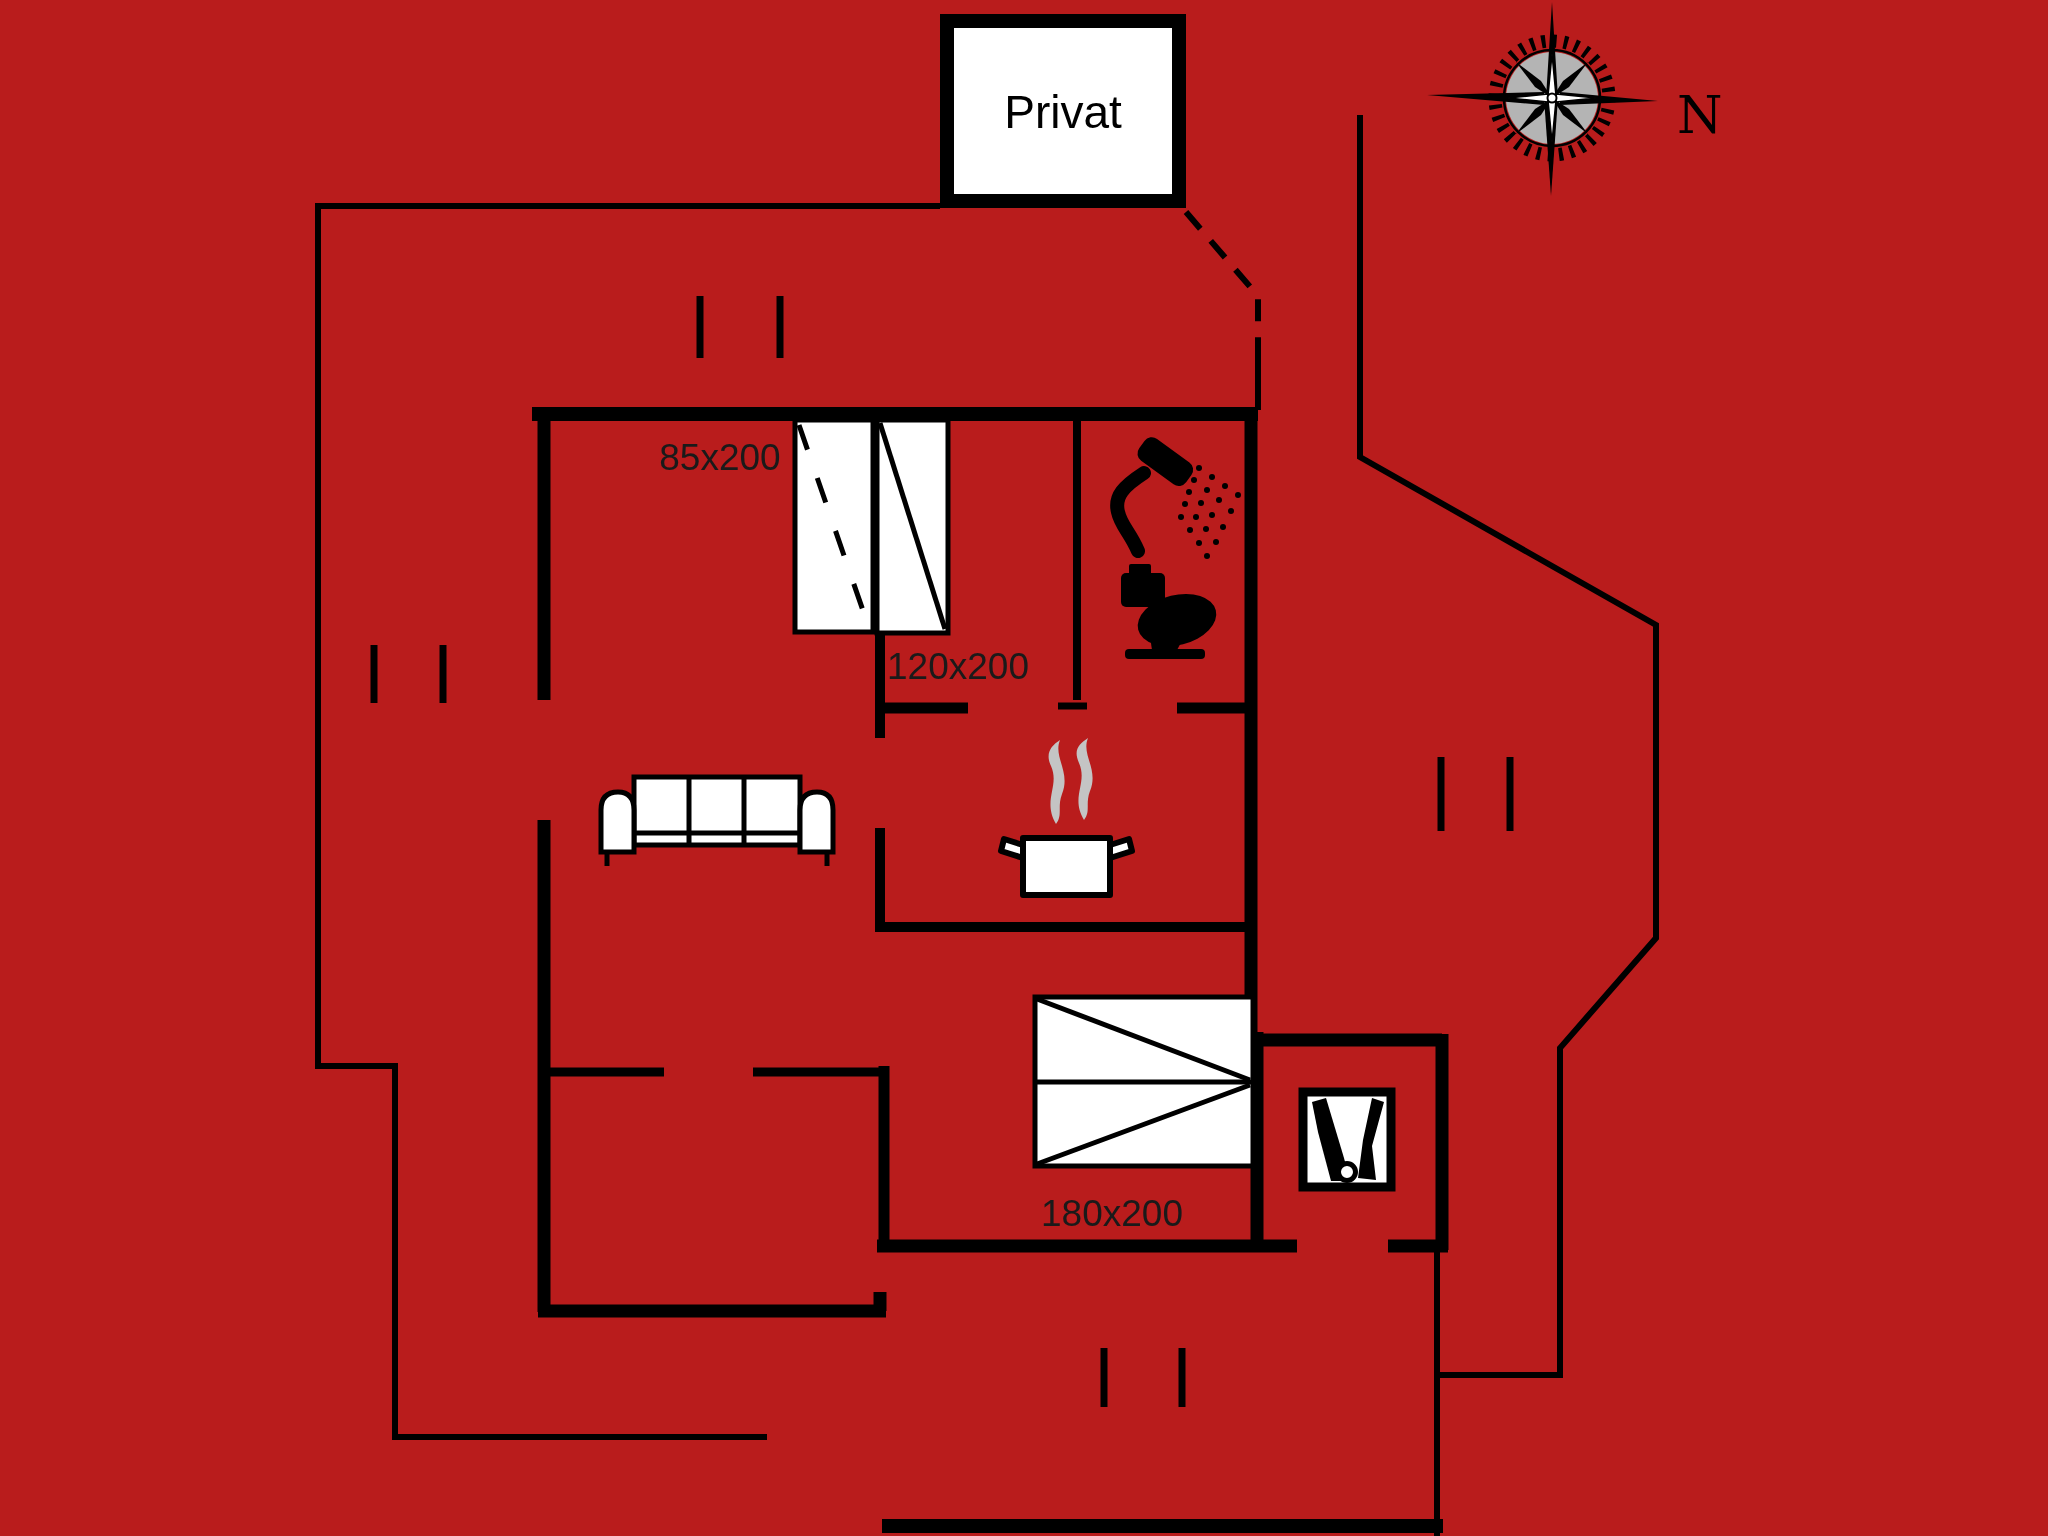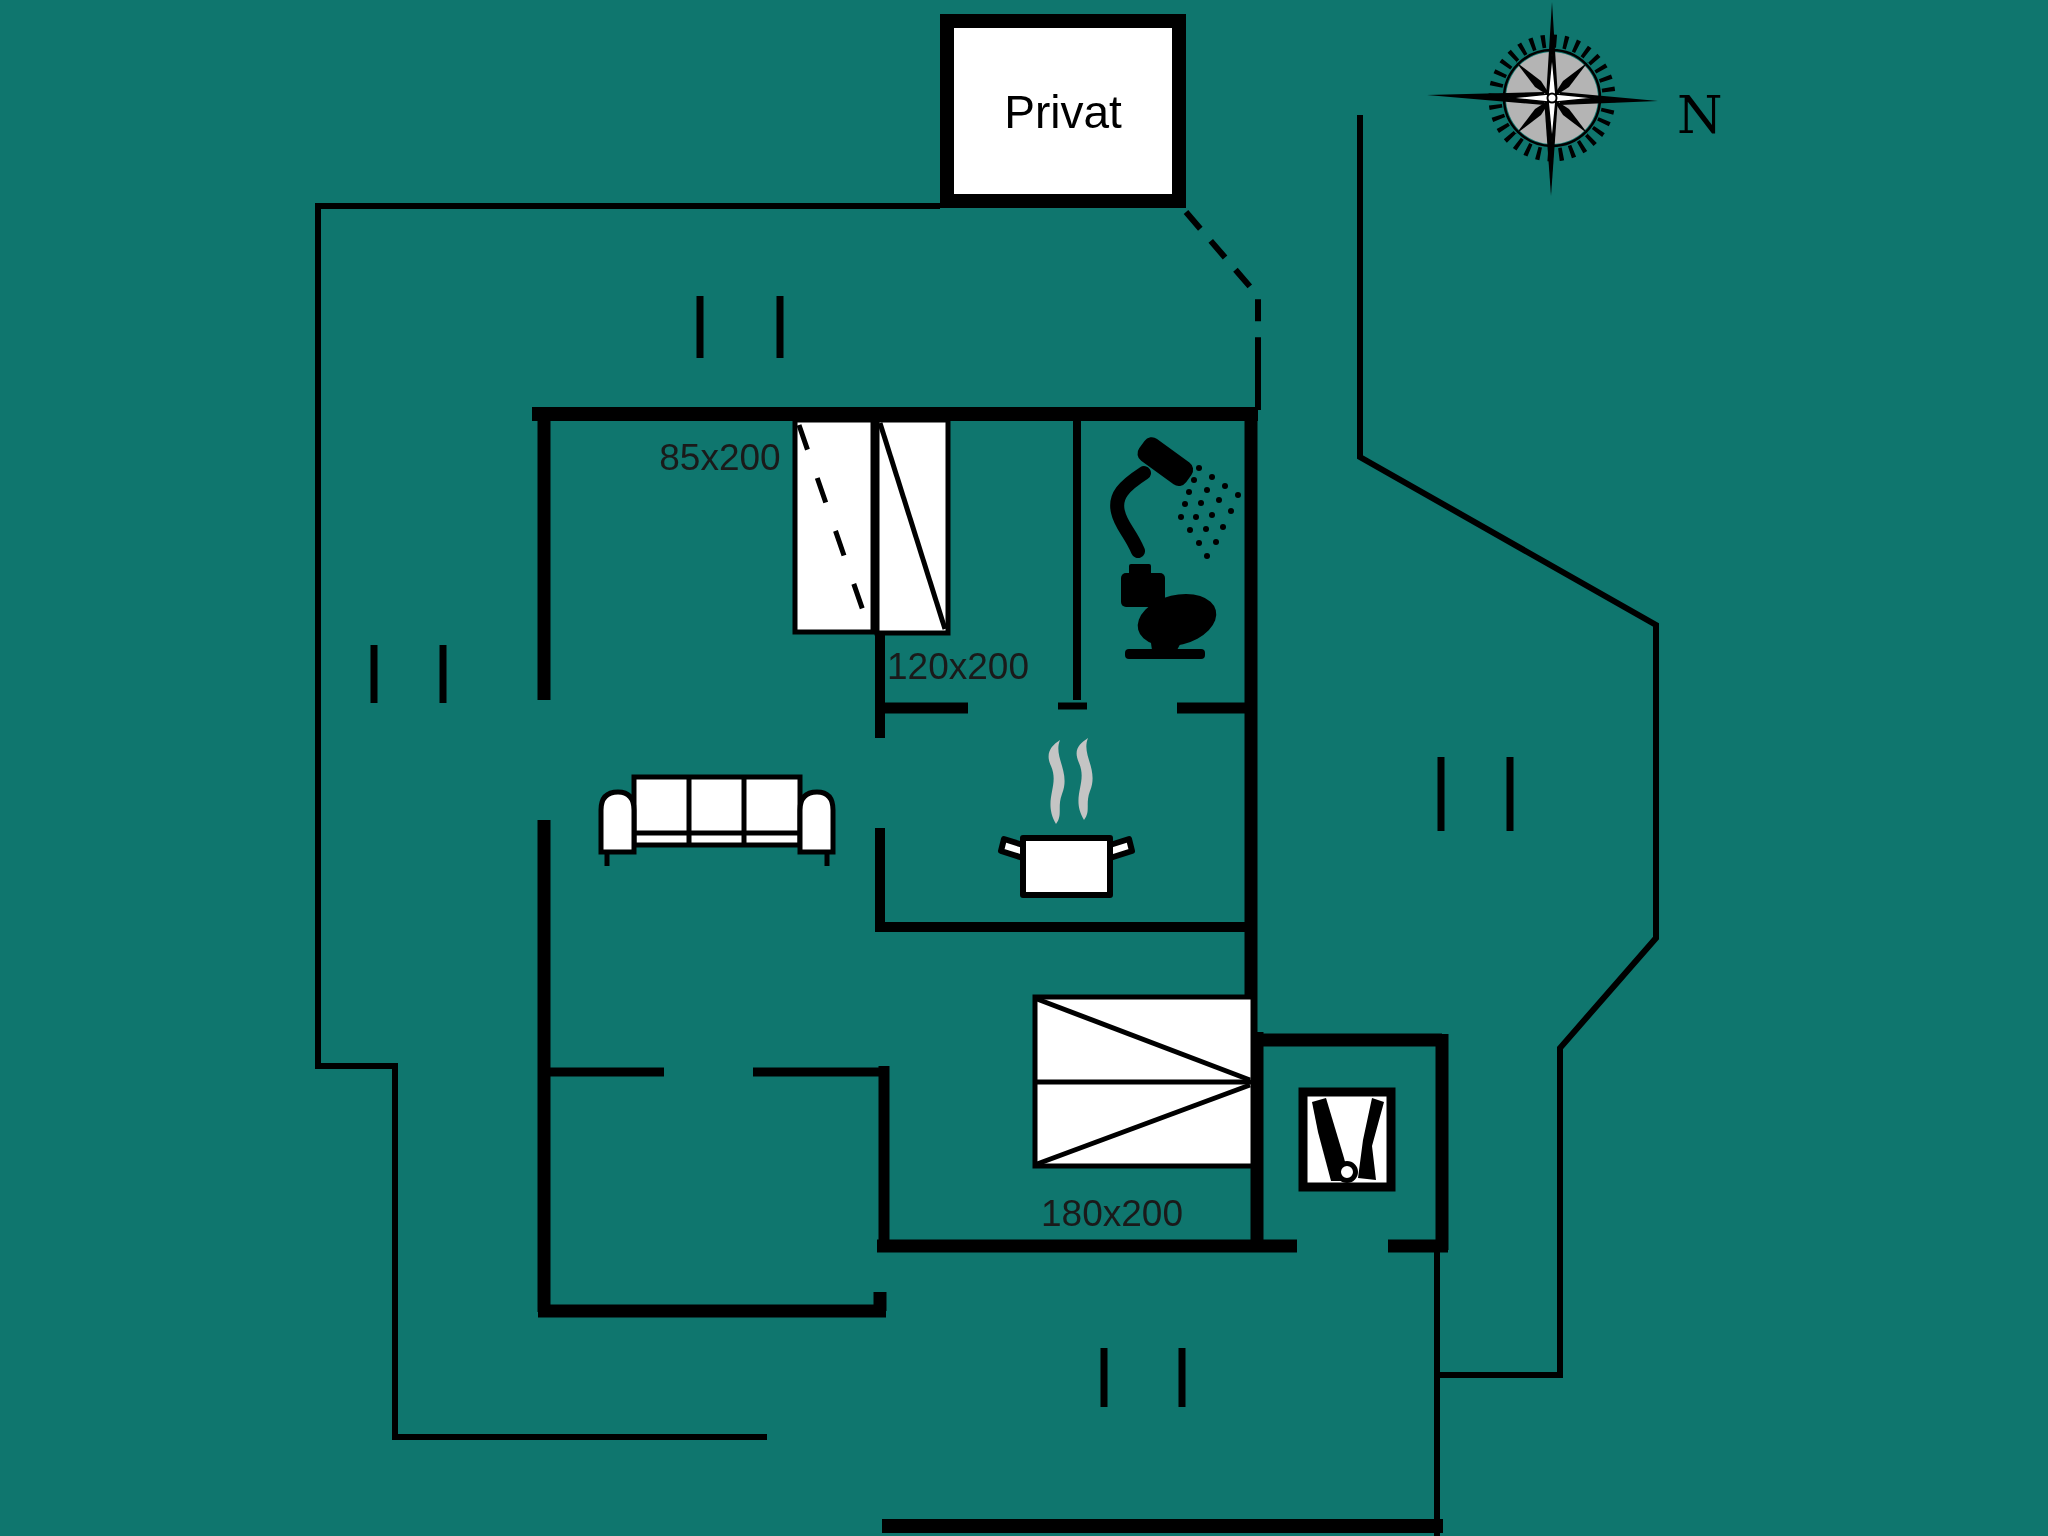--- a/index.html
+++ b/index.html
@@ -1,17 +1,17 @@
 <!DOCTYPE html>
 <html><head>
 <meta charset="utf-8">
 <style>
   html,body{margin:0;padding:0;background:#ffffff;}
   body{width:2048px;height:1536px;overflow:hidden;font-family:"Liberation Sans",sans-serif;}
-  .canvas{position:relative;width:2048px;height:1536px;background:#0f766e;}
+  .canvas{position:relative;width:2048px;height:1536px;background:#b91c1c;}
   svg{display:block;}
   text.dim{font-family:"Liberation Sans",sans-serif;font-size:37px;fill:#1a1a1a;}
   text.privat{font-family:"Liberation Sans",sans-serif;font-size:46px;fill:#000000;}
   text.north{font-family:"DejaVu Serif","Liberation Serif",serif;font-size:52px;fill:#000000;}
 </style>
 </head>
 <body>
 
 <div class="canvas">
 <svg width="2048" height="1536" viewBox="0 0 2048 1536">

